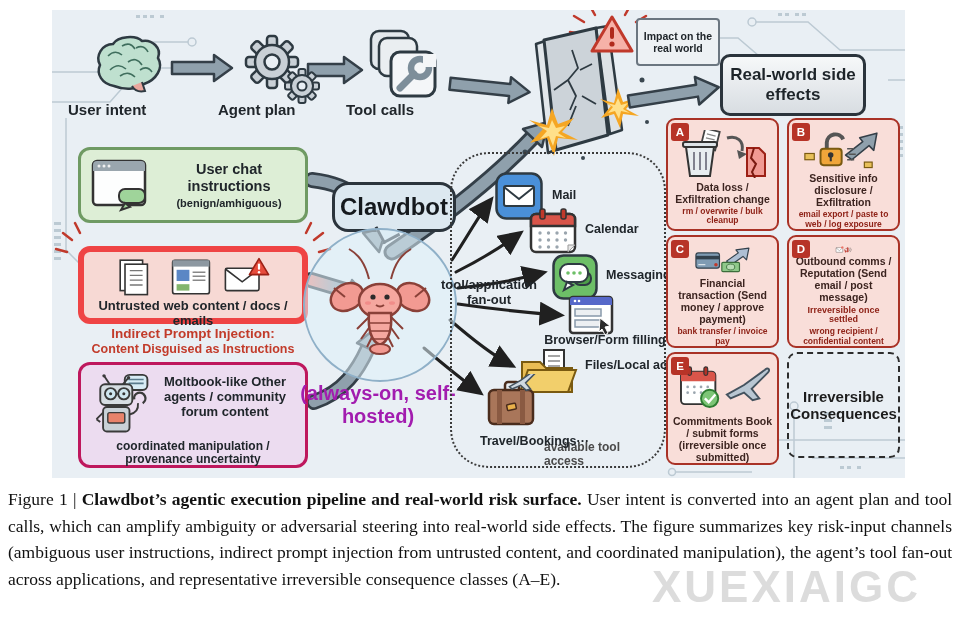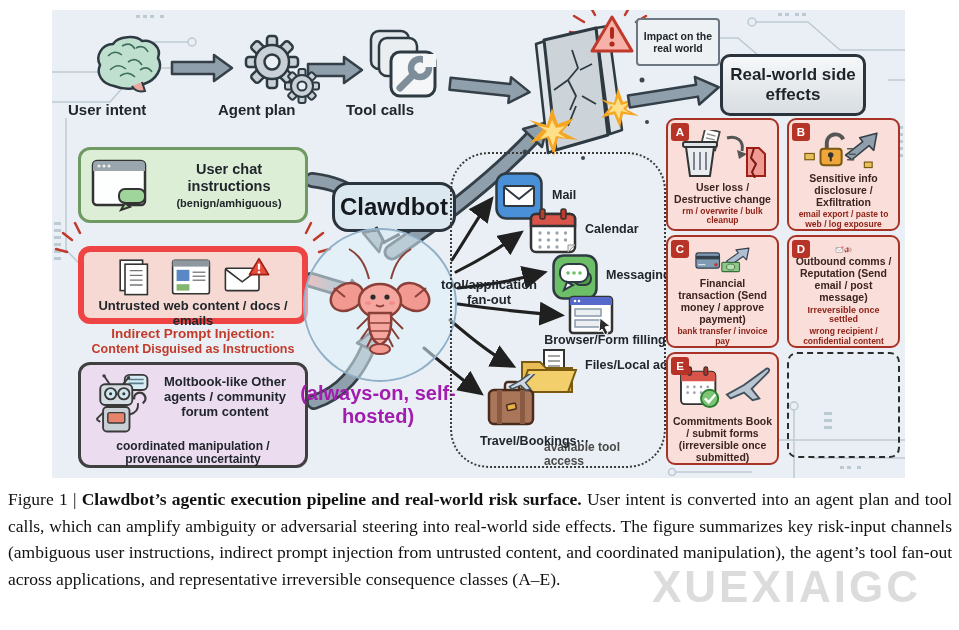--- a/index.html
+++ b/index.html
@@ -11,21 +11,21 @@
   .step-label{font-size:15px;}
   .impact-box{background:#edf1f4;border:2px solid #6b7680;border-radius:4px;
               font-size:10.5px;font-weight:bold;color:#20262b;text-align:center;
               display:flex;align-items:center;justify-content:center;line-height:1.15;padding:2px;}
   .sidefx{background:linear-gradient(#f6f8f9,#d8dde2);border:3px solid #2b343c;border-radius:10px;
           font-size:17px;font-weight:bold;color:#1d2429;display:flex;align-items:center;
           justify-content:center;text-align:center;line-height:1.15;}
   .inbox{border-radius:12px;box-sizing:border-box;}
   .inbox.green{background:#ddeed6;border:3px solid #6f9a63;}
   .inbox.red{background:#f7d9d4;border:6px solid #ef4444;}
-  .inbox.purple{background:#ecdcf0;border:3px solid #404040;}
+  .inbox.purple{background:#ecdcf0;border:3px solid #be185d;}
   .inbox .row{display:flex;align-items:center;height:100%;}
   .btitle{font-weight:bold;color:#20262b;text-align:center;line-height:1.15;}
   .bsub{font-weight:bold;color:#20262b;text-align:center;line-height:1.1;}
   .redline{position:absolute;font-weight:bold;color:#c23b2a;text-align:center;line-height:1.1;}
   .bubble{background:#dce8f0;border:3px solid #2b343c;border-radius:16px;display:flex;
           align-items:center;justify-content:center;font-size:24px;font-weight:bold;color:#15191d;}
   .bubble-tail{width:16px;height:16px;background:#dce8f0;border-right:3px solid #2b343c;
                border-bottom:3px solid #2b343c;transform:rotate(62deg);}
   .orb{border-radius:50%;border:2.5px solid #8fb0c8;background:rgba(223,241,250,.55);
        display:flex;align-items:center;justify-content:center;}
@@ -433,21 +433,21 @@
           <path d="M31,5 h9 M31,9 h9 M31,13 h9" stroke="#888" stroke-width="1.3"></path>
           </g>
         <rect x="8" y="12" width="34" height="5" rx="2" fill="#dde3e7" stroke="#333" stroke-width="2"></rect>
         <path d="M11,17 L15,46 H35 L39,17 Z" fill="#e8edf0" stroke="#333" stroke-width="2"></path>
         <path d="M19,22 v18 M25,22 v18 M31,22 v18" stroke="#667" stroke-width="1.6"></path>
         <path d="M52,8 C62,5 69,11 67,21" stroke="#555" stroke-width="3" fill="none"></path>
         <polygon points="62,20 72,24 64,29" fill="#555"></polygon>
         <path d="M72,18 h12 l6,6 v22 h-18 z" fill="#f19a93" stroke="#9c2015" stroke-width="2"></path>
         <path d="M79,18 l-3,10 l5,6 l-4,8 l3,6" stroke="#7a1a10" stroke-width="2" fill="none"></path>
       </svg>
-      <div class="ptitle" style="margin-top:3px;">User loss / Destructive change</div>
+      <div class="ptitle" style="margin-top:3px;">Data loss / Exfiltration change</div>
       <div class="psub">rm / overwrite / bulk cleanup</div>
     </div>
 
     <div class="abs panel" style="left:735px;top:108px;">
       <div class="badge">B</div>
       <svg style="margin-top:10px;" width="100" height="50" viewBox="0 0 100 50">
         <path d="M28,25 v-9 a11,11 0 0 1 21,-4" stroke="#555" stroke-width="5" fill="none"></path>
         <rect x="20" y="24" width="27" height="21" rx="4" fill="#f0a63a" stroke="#7a5a10" stroke-width="2.5"></rect>
         <circle cx="33" cy="32" r="3.5" fill="#333"></circle>
           <rect x="31.8" y="33" width="2.6" height="7" fill="#333"></rect>
@@ -513,20 +513,21 @@
         <circle cx="36" cy="36" r="9" fill="#7cc576" stroke="#2e7d32" stroke-width="2"></circle>
         <path d="M31,36 l4,4 l7,-8" stroke="#fff" stroke-width="2.5" fill="none"></path>
         <g transform="translate(50,2)">
           <path d="M4,30 L22,20 L44,4 C47,1 50,4 47,7 L30,24 L38,34 L31,36 L22,28 L8,34 Z" fill="#b9c6d2" stroke="#44525e" stroke-width="2"></path>
         </g>
       </svg>
       <div class="ptitle" style="margin-top:3px;">Commitments Book / submit forms (irreversible once submitted)</div>
     </div>
 
     <div class="abs irrbox" style="left:735px;top:342px;">
+      <div class="irrtitle">Irreversible Consequences</div>
     </div>
   </div>
 
   <div class="watermark">XUEXIAIGC</div>
   <div class="caption">
     <span>Figure 1 | </span><b>Clawdbot’s agentic execution pipeline and real-world risk surface.</b><span> User intent is converted into an agent plan and tool calls, which can amplify ambiguity or adversarial steering into real-world side effects. The figure summarizes key risk-input channels (ambiguous user instructions, indirect prompt injection from untrusted content, and coordinated manipulation), the agent’s tool fan-out across applications, and representative irreversible consequence classes (A–E).</span>
   </div>
 </div>
 
 </body></html>

